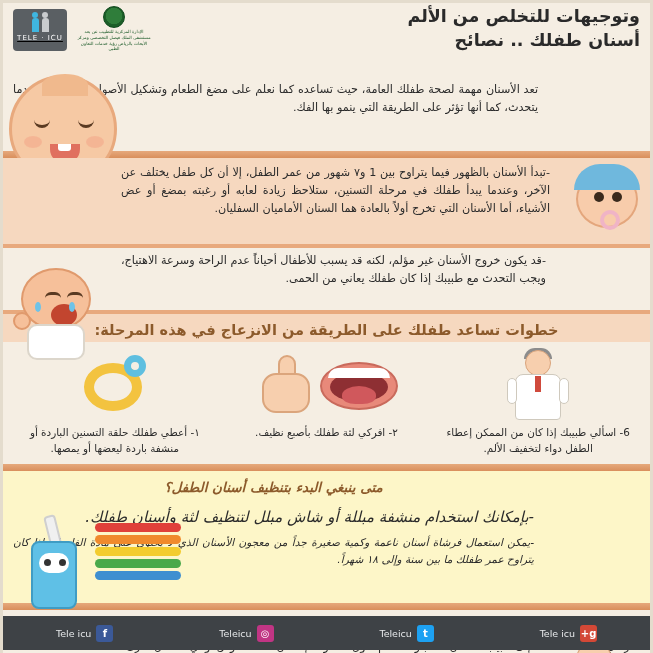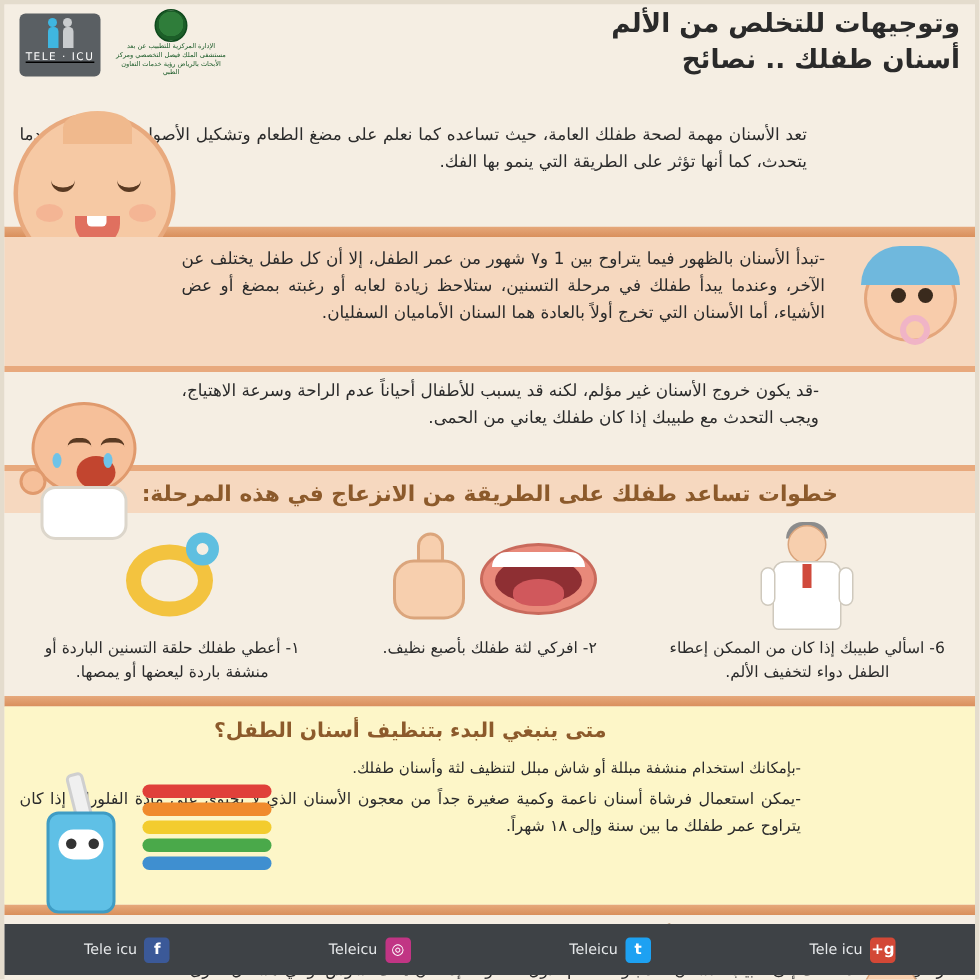--- a/index.html
+++ b/index.html
@@ -155,21 +155,21 @@
   .hand-ill{position:relative;width:62px;height:62px;}
   .hand-palm{position:absolute;left:6px;top:18px;width:48px;height:40px;border-radius:14px;background:#f7cfae;border:2px solid #dba57c;}
   .hand-finger{position:absolute;left:22px;top:0px;width:18px;height:28px;border-radius:9px;background:#f7cfae;border:2px solid #dba57c;}
 
   
   .ring-ill{position:relative;width:74px;height:62px;}
   .ring-o{position:absolute;left:6px;top:8px;width:58px;height:48px;border-radius:50%;border:10px solid #f3c33f;}
   .ring-handle{position:absolute;left:46px;top:0px;width:22px;height:22px;border-radius:50%;border:7px solid #5fbfe0;}
 
   
-  .sec-yellow { background:#fdf6c8; padding:4px 116px 8px 10px; position:relative;}
+  .sec-yellow { background:#fdf6c8; padding:4px 116px 8px 10px; position:relative;font-style:italic;}
   .sec-yellow .title{
     text-align:center;font-weight:bold;color:#8c5a2b;font-size:13.5px;padding:4px 0 6px 0;
   }
   .toothbrush{
     position:absolute;left:14px;top:48px;width:74px;height:92px;
   }
   .tb-body{position:absolute;left:14px;top:22px;width:46px;height:68px;background:#5fc0e6;border:2px solid #3f9cc4;border-radius:8px;}
   .tb-face{position:absolute;left:22px;top:34px;width:30px;height:20px;background:#fff;border-radius:10px;}
   .tb-eye{position:absolute;top:40px;width:7px;height:7px;border-radius:50%;background:#333;}
   .tb-eye.l{left:27px;} .tb-eye.r{left:42px;}
@@ -326,21 +326,21 @@
       <div class="tb-eye l"></div>
       <div class="tb-eye r"></div>
     </div>
     <div class="color-bars">
       <div class="cbar" style="background:#e0403a"></div>
       <div class="cbar" style="background:#f08a2c"></div>
       <div class="cbar" style="background:#f3cc2e"></div>
       <div class="cbar" style="background:#4aa94a"></div>
       <div class="cbar" style="background:#3f8fd0"></div>
     </div>
-    <div class="body-txt" style="font-size:10px;padding-top:4px;">-بإمكانك استخدام منشفة مبللة أو شاش مبلل لتنظيف لثة وأسنان طفلك.</div>
+    <div class="body-txt" style="font-size:15px;padding-top:4px;">-بإمكانك استخدام منشفة مبللة أو شاش مبلل لتنظيف لثة وأسنان طفلك.</div>
     <div class="body-txt" style="font-size:10.6px;padding-top:4px;">-يمكن استعمال فرشاة أسنان ناعمة وكمية صغيرة جداً من معجون الأسنان الذي لا يحتوي على مادة الفلورايد إذا كان يتراوح عمر طفلك ما بين سنة وإلى ١٨ شهراً.</div>
   </div>
 
   <div class="divider"></div>
 
   <div class="sec sec-last" style="min-height:86px;">
     <div class="title">متى ينبغي أخذ الطفل إلى طبيب الأسنان؟</div>
     <div class="dentist">
       <div class="dt-cap"></div>
       <div class="dt-head"></div>

